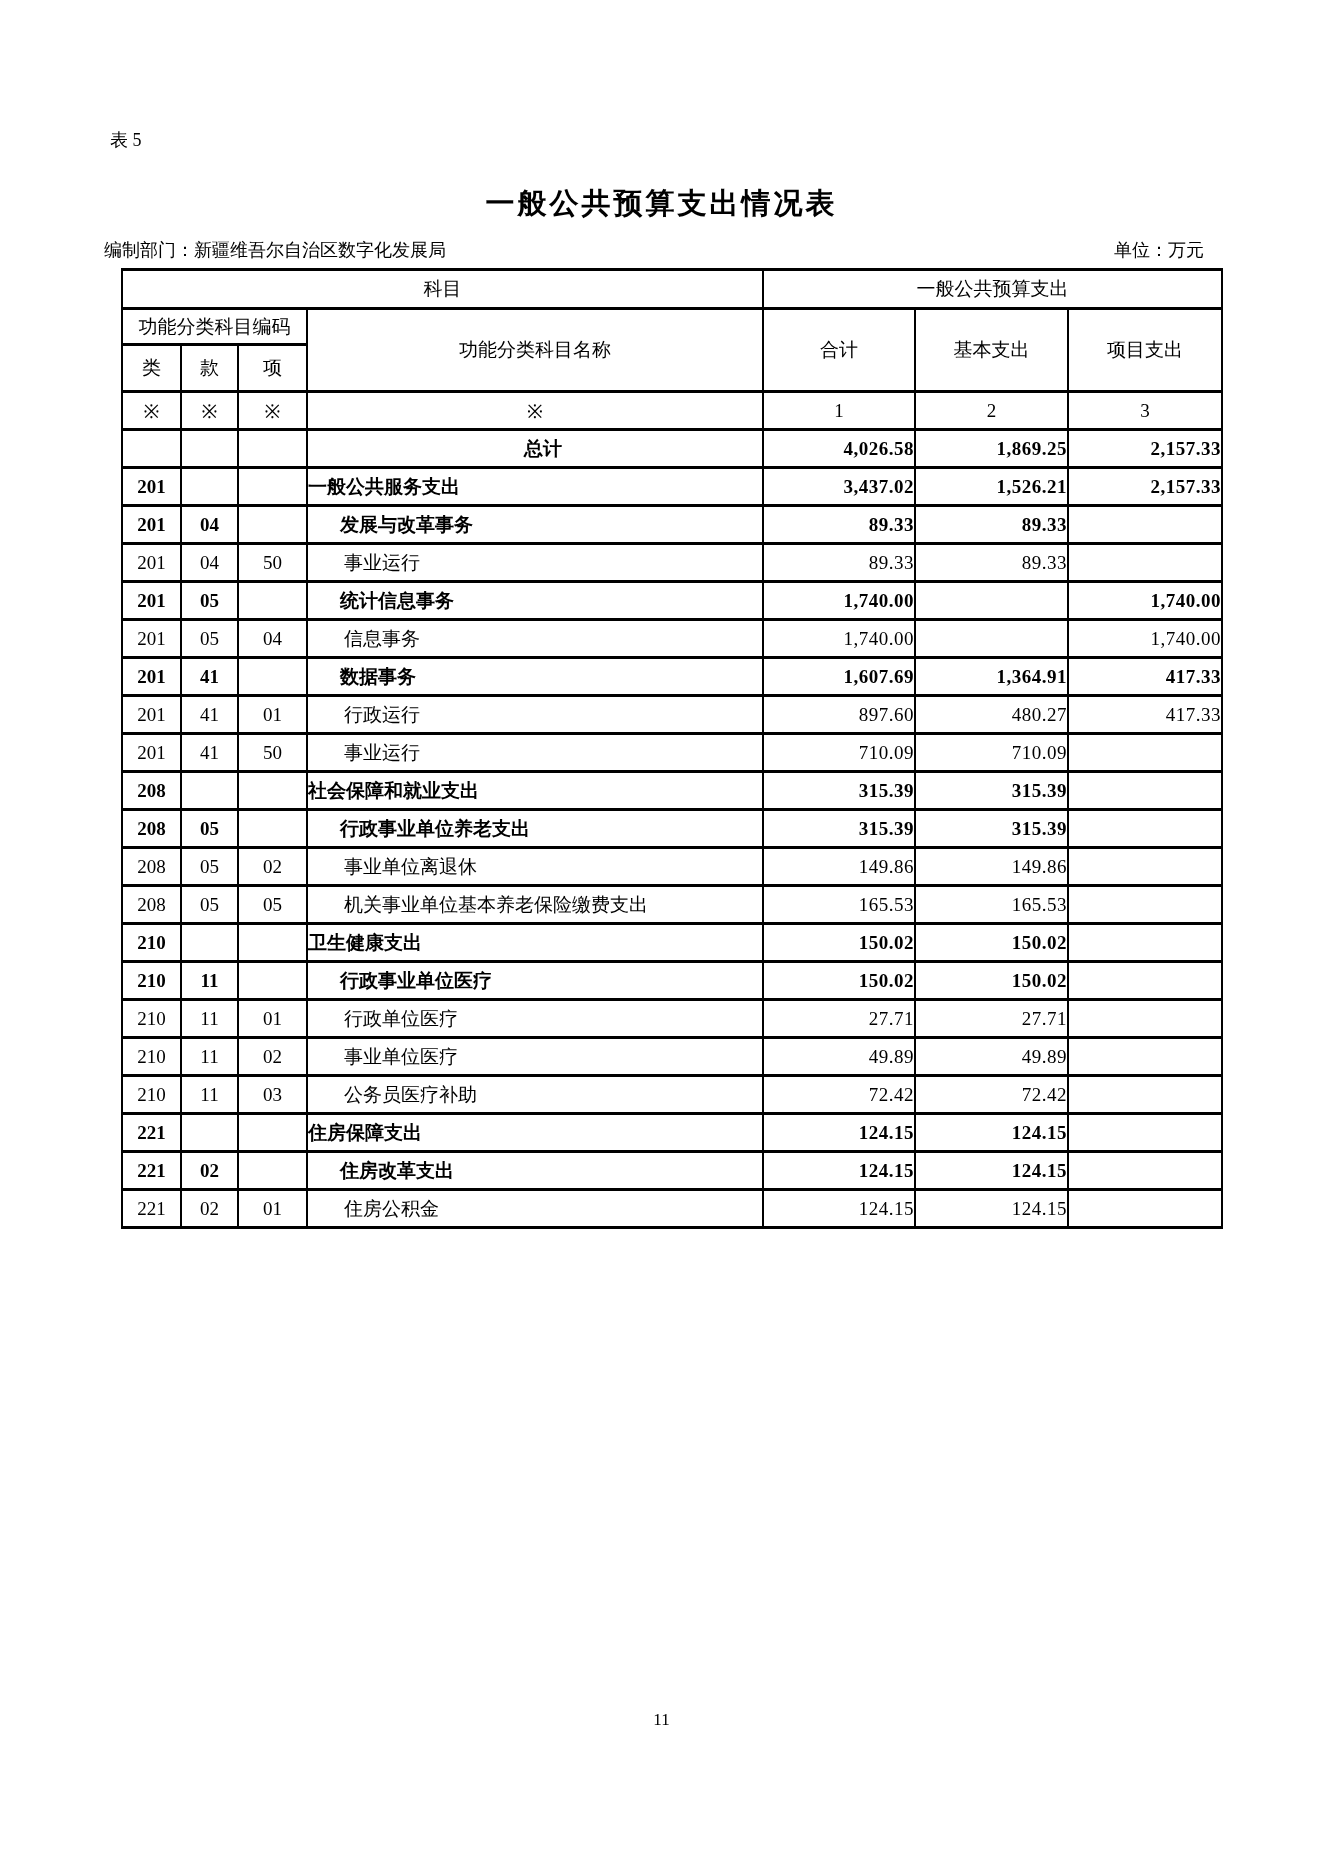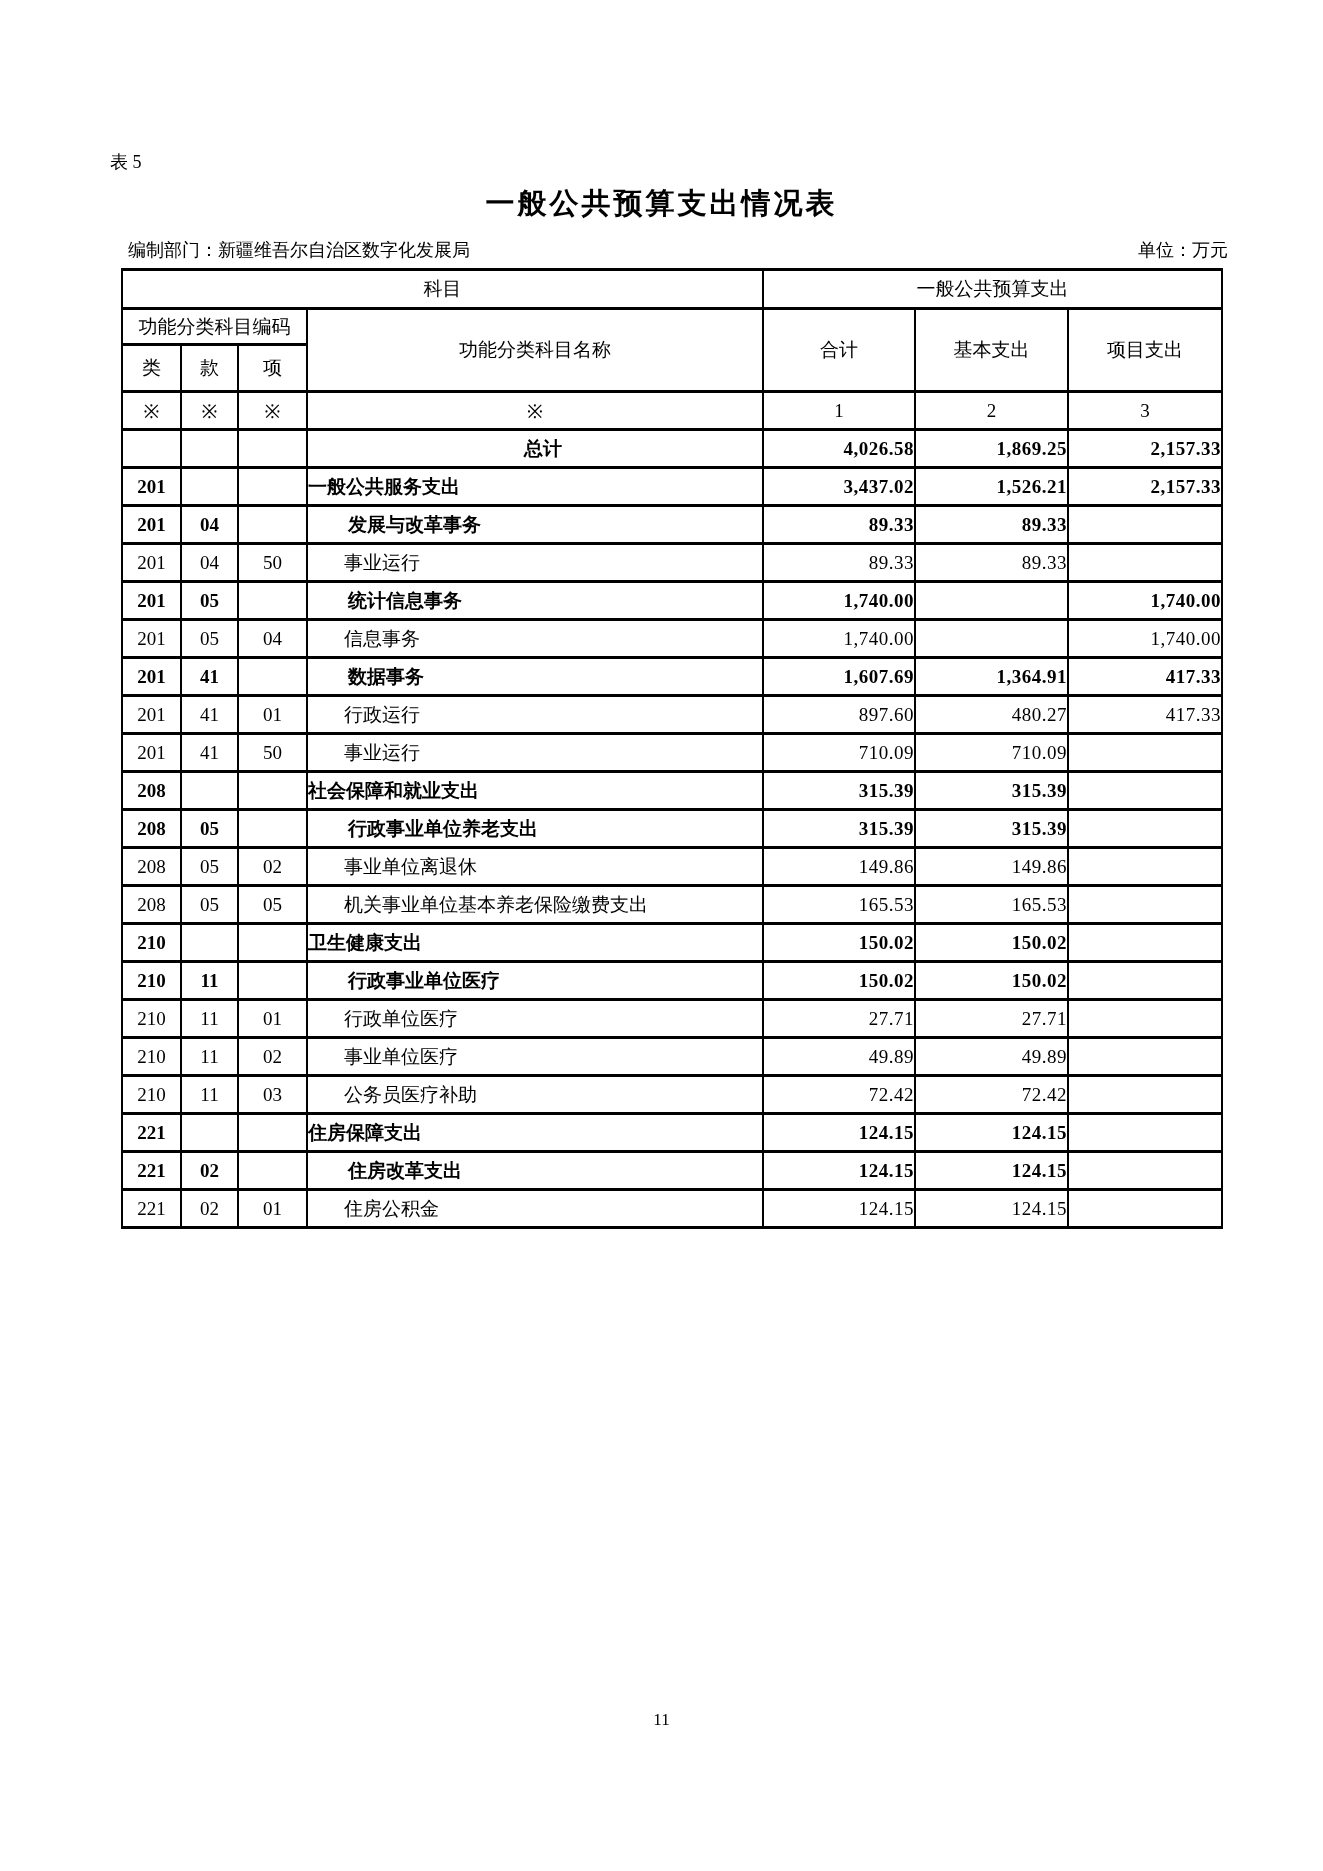--- a/index.html
+++ b/index.html
@@ -8,36 +8,36 @@
     width: 1323px;
     height: 1871px;
     background: #ffffff;
     color: #000000;
     font-family: "Liberation Serif", "DejaVu Serif", serif;
     overflow: hidden;
   }
   .sheet-label {
     position: absolute;
     left: 110px;
-    top: 150px;
+    top: 128px;
     font-size: 18px;
   }
   .doc-title {
     position: absolute;
     left: 0;
     top: 184px;
     width: 100%;
     text-align: center;
     font-size: 29px;
     font-weight: 700;
     letter-spacing: 3px;
   }
   .meta-row {
     position: absolute;
-    left: 128px;
+    left: 104px;
     top: 238px;
     width: 1100px;
     display: flex;
     justify-content: space-between;
     font-size: 18px;
   }
   table.budget {
     position: absolute;
     left: 121px;
     top: 268px;
@@ -54,21 +54,21 @@
     white-space: nowrap;
     vertical-align: middle;
   }
   tr.hdr-1 td { height: 36px; text-align: center; }
   tr.hdr-2 td { height: 33px; text-align: center; margin-top: 6px; }
   tr.hdr-3 td { height: 44px; text-align: center; }
   tr.marker-row td { height: 35px; text-align: center; }
   tr.data-row td { height: 35px; }
   td.code { text-align: center; }
   td.name { text-align: left; padding-left: 4px; }
-  td.name.indent-1 { padding-left: 40px; }
+  td.name.indent-1 { padding-left: 32px; }
   td.name.indent-2 { padding-left: 36px; }
   td.name.name-center { text-align: center; padding-left: 16px; }
   td.num { text-align: right; padding-right: 7px; letter-spacing: 0.5px; }
   tr.row-bold td { font-weight: 700; }
   .page-number {
     position: absolute;
     left: 0;
     top: 1710px;
     width: 100%;
     text-align: center;

